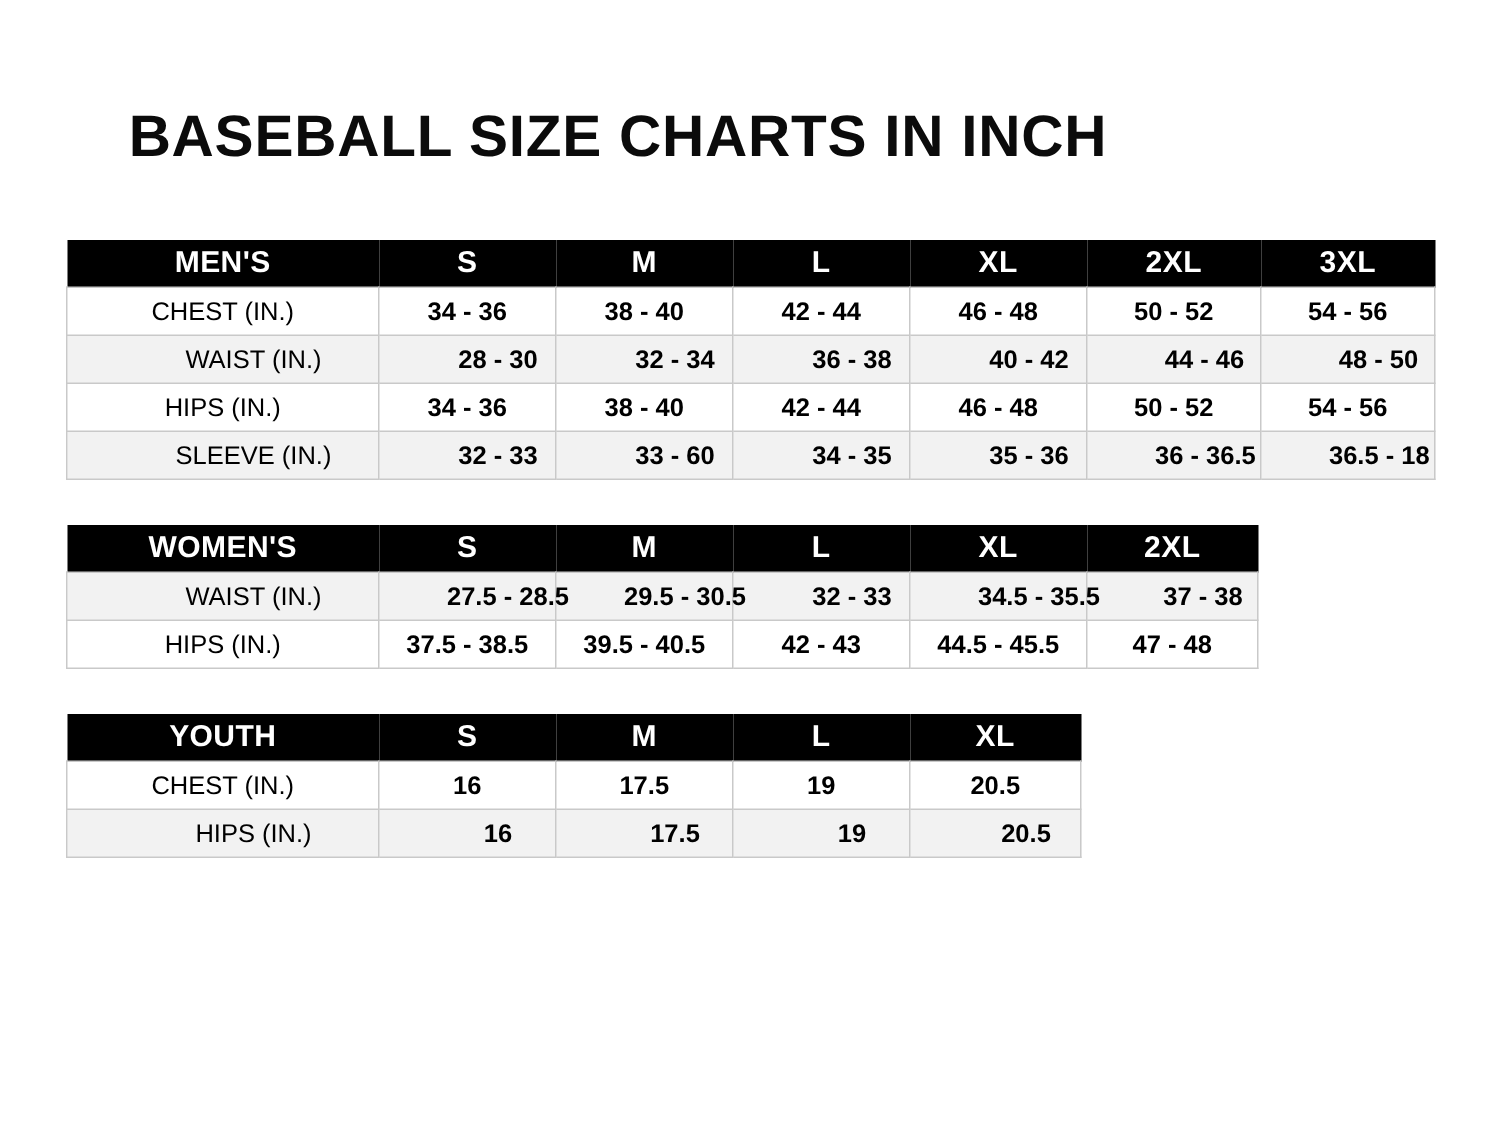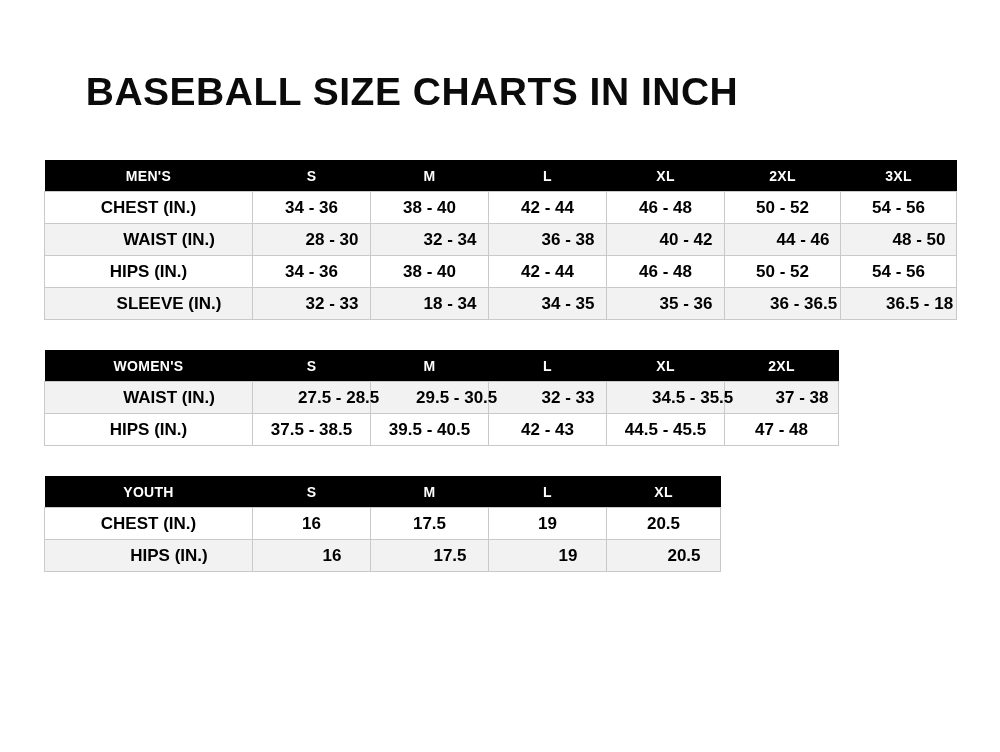--- a/index.html
+++ b/index.html
@@ -39,21 +39,21 @@
     font-size: 17px;
     font-weight: bold;
   }
   table.mens { width: 912px; }
   table.womens { width: 794px; }
   table.youth { width: 676px; }
 
   thead th {
     background: #000000;
     color: #ffffff;
-    font-size: 14px;
+    font-size: 20px;
     font-weight: bold;
     height: 31px;
     padding: 0;
     text-align: center;
     border: none;
     letter-spacing: 0.3px;
   }
   thead th.rowhead {
     text-align: center;
   }
@@ -63,21 +63,21 @@
     text-align: center;
     border: 1px solid #c9c9c9;
     background: #ffffff;
     white-space: nowrap;
   }
   tbody tr.alt td {
     background: #f2f2f2;
     padding-left: 45px;
   }
   tbody td.rowhead {
-    font-weight: bold;
+    font-weight: normal;
     background: #ffffff;
   }
   tbody tr.alt td.rowhead {
     background: #f2f2f2;
   }
   .spacer-sm { height: 30px; }
   .spacer-md { height: 30px; }
 </style>
 </head>
 <body>
@@ -133,21 +133,21 @@
           <td>34 - 36</td>
           <td>38 - 40</td>
           <td>42 - 44</td>
           <td>46 - 48</td>
           <td>50 - 52</td>
           <td>54 - 56</td>
         </tr>
         <tr class="alt">
           <td class="rowhead">SLEEVE (IN.)</td>
           <td>32 - 33</td>
-          <td>18 - 34</td>
+          <td>33 - 60</td>
           <td>34 - 35</td>
           <td>35 - 36</td>
           <td>36 - 36.5</td>
           <td>36.5 - 18</td>
         </tr>
       </tbody>
     </table>
 
     <div class="spacer-sm"></div>
 

